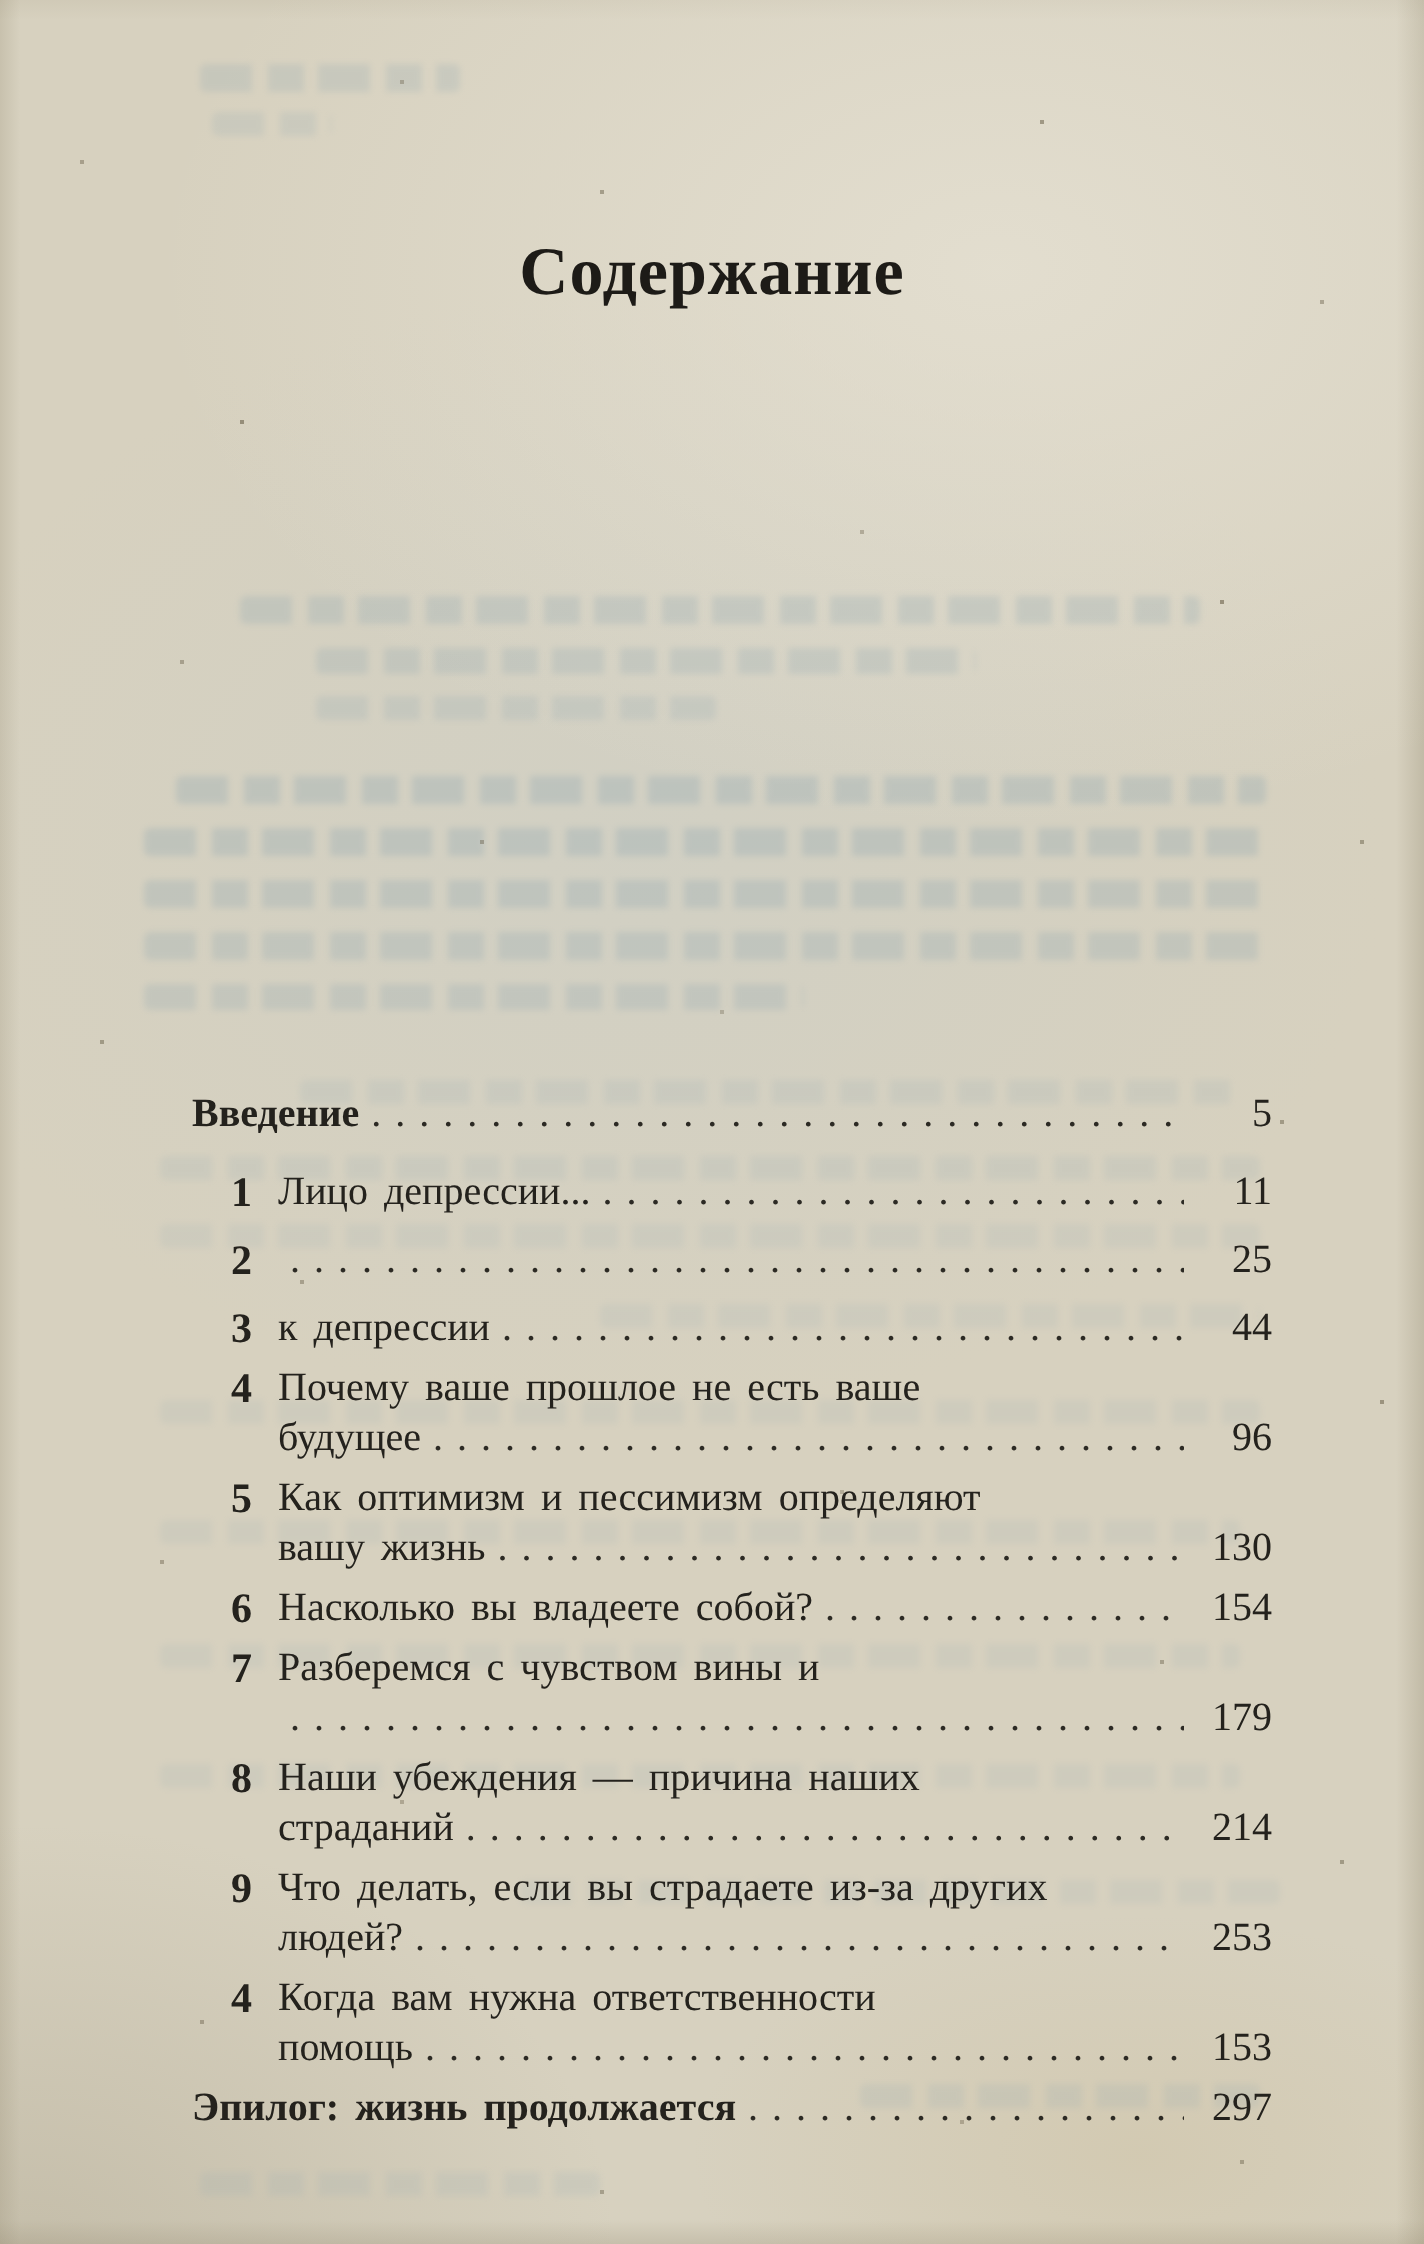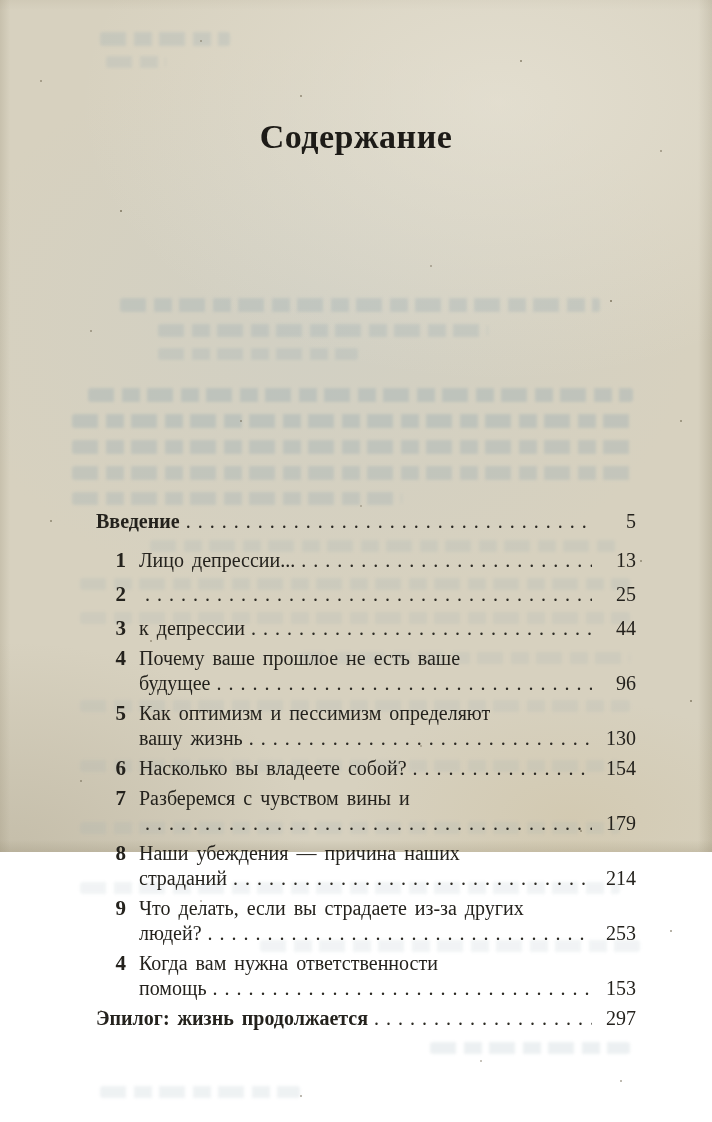--- a/index.html
+++ b/index.html
@@ -8,21 +8,21 @@
     width: 712px;
     height: 1122px;
     overflow: hidden;
     font-family: "Liberation Serif", "DejaVu Serif", serif;
   }
 
   
   .page {
     position: relative;
     width: 712px;
-    height: 852px;
+    height: 1122px;
     background:
       radial-gradient(ellipse 600px 400px at 70% 12%, rgba(236,232,220,0.55), rgba(236,232,220,0) 70%),
       radial-gradient(ellipse 500px 380px at 45% 38%, rgba(196,205,206,0.30), rgba(196,205,206,0) 75%),
       radial-gradient(ellipse 420px 300px at 2% 100%, rgba(150,140,115,0.28), rgba(150,140,115,0) 70%),
       radial-gradient(ellipse 300px 160px at 80% 96%, rgba(190,168,118,0.18), rgba(190,168,118,0) 75%),
       linear-gradient(to left, rgba(138,128,102,0.28), rgba(138,128,102,0) 14px),
       linear-gradient(to right, rgba(138,128,102,0.20), rgba(138,128,102,0) 10px),
       linear-gradient(to top, rgba(138,128,102,0.22), rgba(138,128,102,0) 12px),
       linear-gradient(to bottom, rgba(160,150,125,0.12), rgba(160,150,125,0) 10px),
       #d7d1bf;
@@ -81,21 +81,21 @@
     top: 509px;
     left: 96px;
     right: 76px;
     font-size: 20px;
     line-height: 25px;
     word-spacing: 3px;
     color: #24221d;
   }
 
   .toc-entry { display: flex; margin-bottom: 5px; }
-  .toc-entry.sp-lg { margin-bottom: 14px; }
+  .toc-entry.sp-lg { margin-bottom: 14px; margin-top: 36px; }
   .toc-entry.sp-md { margin-bottom: 9px; }
   .toc-entry:last-child { margin-bottom: 0; justify-content: center; }
 
   .toc-num {
     flex: 0 0 30px;
     text-align: right;
     padding-right: 13px;
     font-weight: bold;
     font-size: 21px;
   }
@@ -164,21 +164,21 @@
             <span class="toc-page">5</span>
           </div>
         </div>
       </div>
       <div class="toc-entry chapter sp-md">
         <span class="toc-num">1</span>
         <div class="toc-body">
           <div class="toc-line last">
             <span class="toc-text">Лицо депрессии...</span>
             <span class="toc-leader">................................................................................</span>
-            <span class="toc-page">13</span>
+            <span class="toc-page">11</span>
           </div>
         </div>
       </div>
       <div class="toc-entry chapter sp-md">
         <span class="toc-num">2</span>
         <div class="toc-body">
           <div class="toc-line last">
             <span class="toc-leader">................................................................................</span>
             <span class="toc-page">25</span>
           </div>

